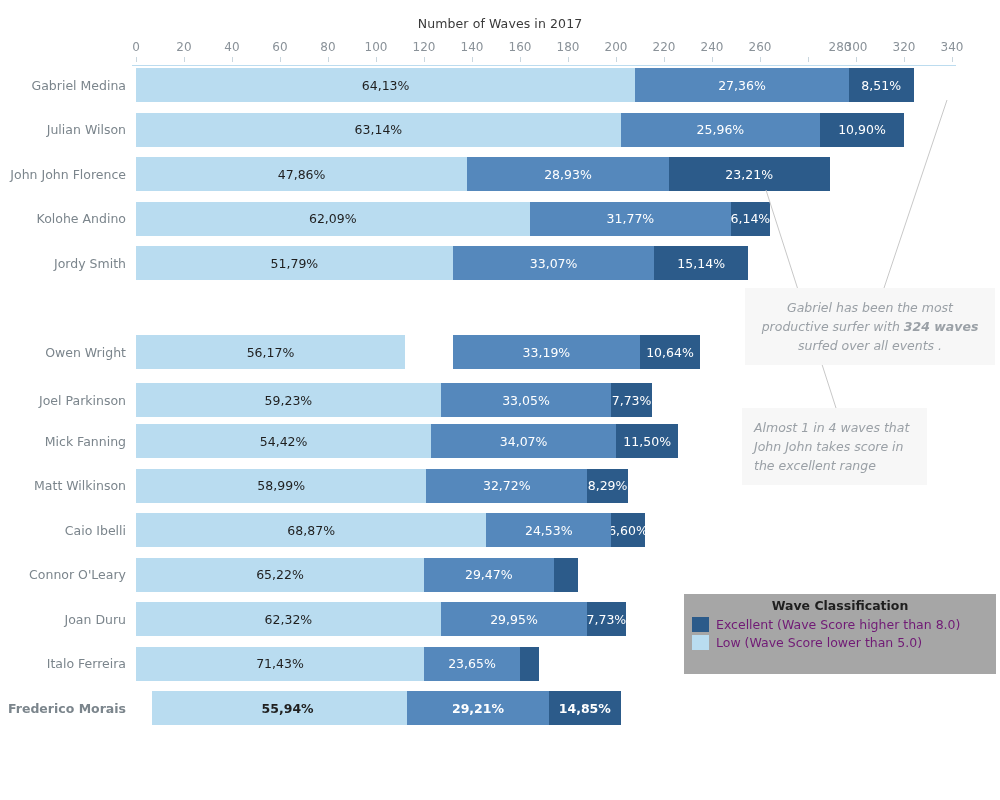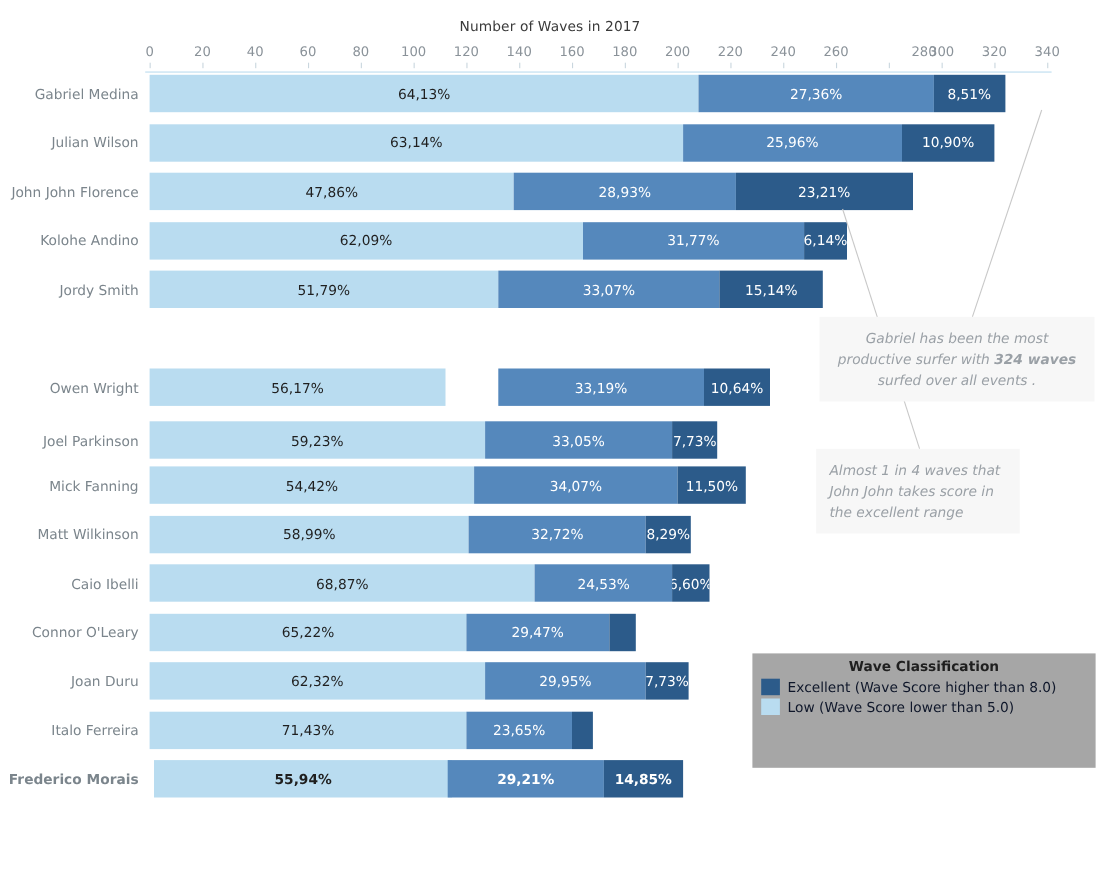--- a/index.html
+++ b/index.html
@@ -65,31 +65,31 @@
     padding:10px 12px;
     box-sizing:border-box;
   }
   .callout b{font-weight:bold;font-style:italic;color:#9aa0a6;}
   .callout-a{left:745px;top:288px;width:250px;text-align:center;}
   .callout-b{left:742px;top:408px;width:185px;text-align:left;}
   .leader{position:absolute;left:0;top:0;width:1000px;height:800px;pointer-events:none;}
 
   
   .legend{
-    position:absolute;left:684px;top:594px;width:312px;height:104px;
+    position:absolute;left:684px;top:594px;width:312px;height:80px;
     background:#a6a6a6;
     padding:4px 0 0 0;box-sizing:border-box;
   }
   .legend-title{
     text-align:center;font-size:12.5px;font-weight:bold;color:#1f1f1f;
     margin-bottom:2px;
   }
   .legend-item{display:flex;align-items:center;height:18px;padding-left:8px;}
   .legend-swatch{width:17px;height:15px;margin-right:7px;flex:none;}
-  .legend-label{font-size:12.5px;color:#0f172a;white-space:nowrap;}
+  .legend-label{font-size:12.5px;color:#701a75;white-space:nowrap;}
 </style>
 </head>
 <body>
 
 <div id="chart-root">
 
   <div class="chart-title">Number of Waves in 2017</div>
 
   <div class="axis" id="x-axis">
       <div class="axis-tick-label" style="left: 0px;">0</div>
@@ -232,21 +232,21 @@
         <div class="row-label">Italo Ferreira</div>
         <div class="bar">
           <div class="seg seg-low" style="left: 0px; width: 288px; background: rgb(185, 220, 240);">71,43%</div>
           <div class="seg seg-med" style="left: 288px; width: 96px; background: rgb(85, 136, 188);">23,65%</div>
           <div class="seg seg-exc" style="left: 384px; width: 19.2px; background: rgb(44, 91, 138);"></div>
         </div>
       </div>
       <div class="row" style="top: 623px; font-weight: bold;">
         <div class="row-label">Frederico Morais</div>
         <div class="bar">
-          <div class="seg seg-low" style="left: 4px; width: 271.2px; background: rgb(185, 220, 240);">55,94%</div>
+          <div class="seg seg-low" style="left: 16px; width: 271.2px; background: rgb(185, 220, 240);">55,94%</div>
           <div class="seg seg-med" style="left: 271.2px; width: 141.6px; background: rgb(85, 136, 188);">29,21%</div>
           <div class="seg seg-exc" style="left: 412.8px; width: 72px; background: rgb(44, 91, 138);">14,85%</div>
         </div>
       </div>
     </div>
 
   <svg class="leader">
     <line x1="947" y1="100" x2="884" y2="288" stroke="#c8c8c8" stroke-width="1"></line>
     <line x1="766" y1="190" x2="836" y2="408" stroke="#c8c8c8" stroke-width="1"></line>
   </svg>

